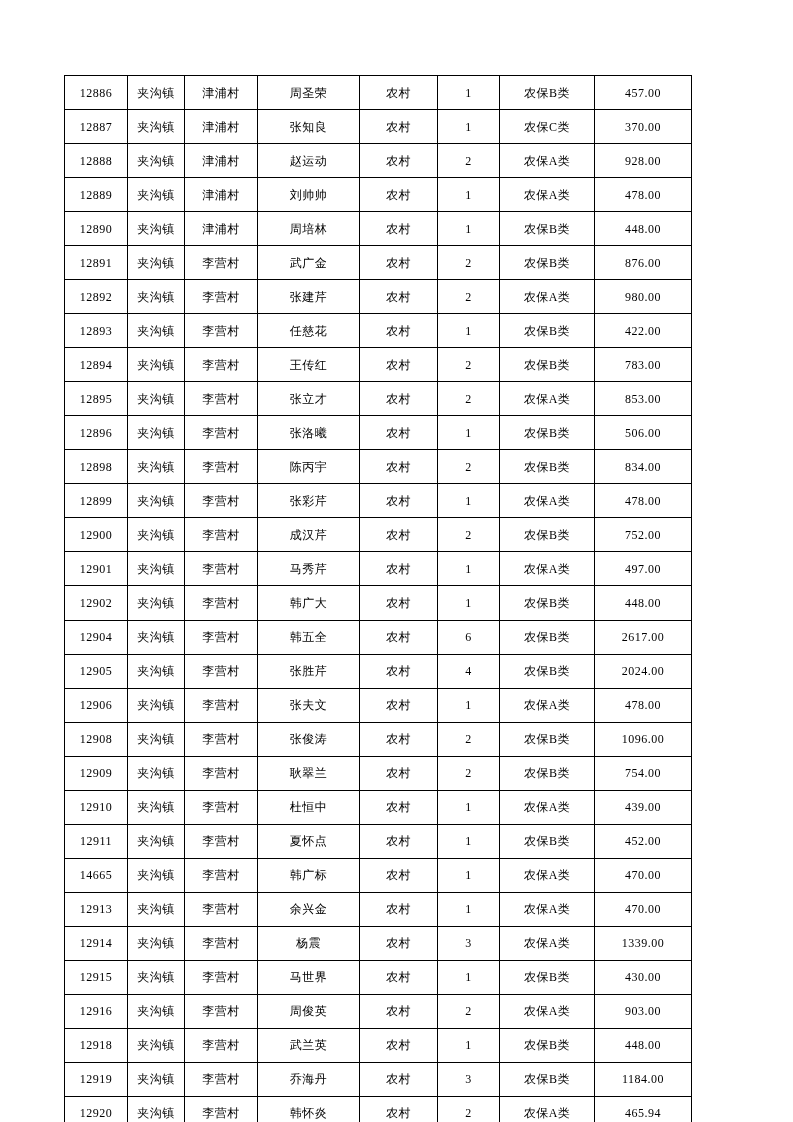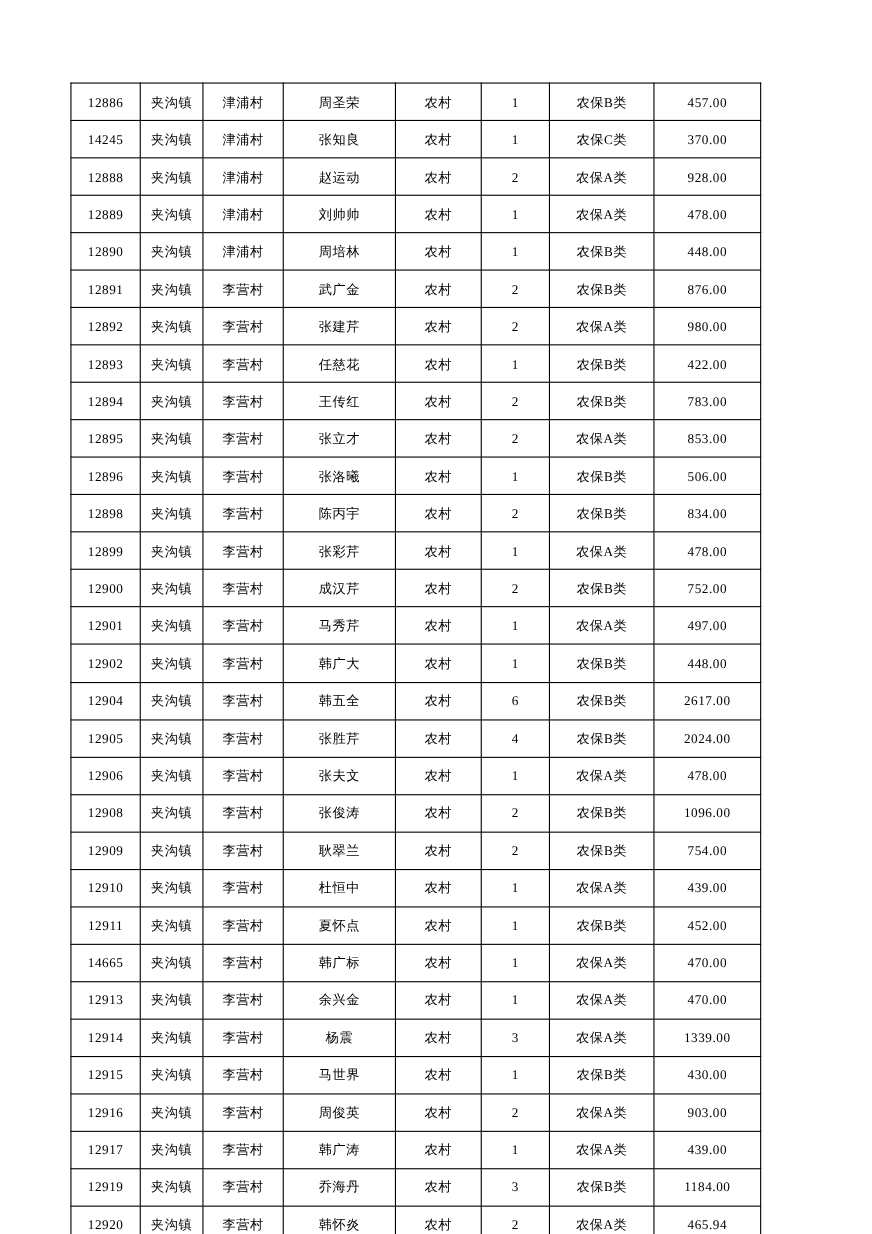--- a/index.html
+++ b/index.html
@@ -63,21 +63,21 @@
           <td class="num">12886</td>
           <td>夹沟镇</td>
           <td>津浦村</td>
           <td>周圣荣</td>
           <td>农村</td>
           <td class="num">1</td>
           <td>农保B类</td>
           <td class="num">457.00</td>
         </tr>
         <tr>
-          <td class="num">14245</td>
+          <td class="num">12887</td>
           <td>夹沟镇</td>
           <td>津浦村</td>
           <td>张知良</td>
           <td>农村</td>
           <td class="num">1</td>
           <td>农保C类</td>
           <td class="num">370.00</td>
         </tr>
         <tr>
           <td class="num">12888</td>
@@ -333,28 +333,28 @@
           <td class="num">12916</td>
           <td>夹沟镇</td>
           <td>李营村</td>
           <td>周俊英</td>
           <td>农村</td>
           <td class="num">2</td>
           <td>农保A类</td>
           <td class="num">903.00</td>
         </tr>
         <tr>
-          <td class="num">12917</td>
-          <td>夹沟镇</td>
-          <td>李营村</td>
-          <td>韩广涛</td>
-          <td>农村</td>
-          <td class="num">1</td>
-          <td>农保A类</td>
-          <td class="num">439.00</td>
+          <td class="num">12918</td>
+          <td>夹沟镇</td>
+          <td>李营村</td>
+          <td>武兰英</td>
+          <td>农村</td>
+          <td class="num">1</td>
+          <td>农保B类</td>
+          <td class="num">448.00</td>
         </tr>
         <tr>
           <td class="num">12919</td>
           <td>夹沟镇</td>
           <td>李营村</td>
           <td>乔海丹</td>
           <td>农村</td>
           <td class="num">3</td>
           <td>农保B类</td>
           <td class="num">1184.00</td>

